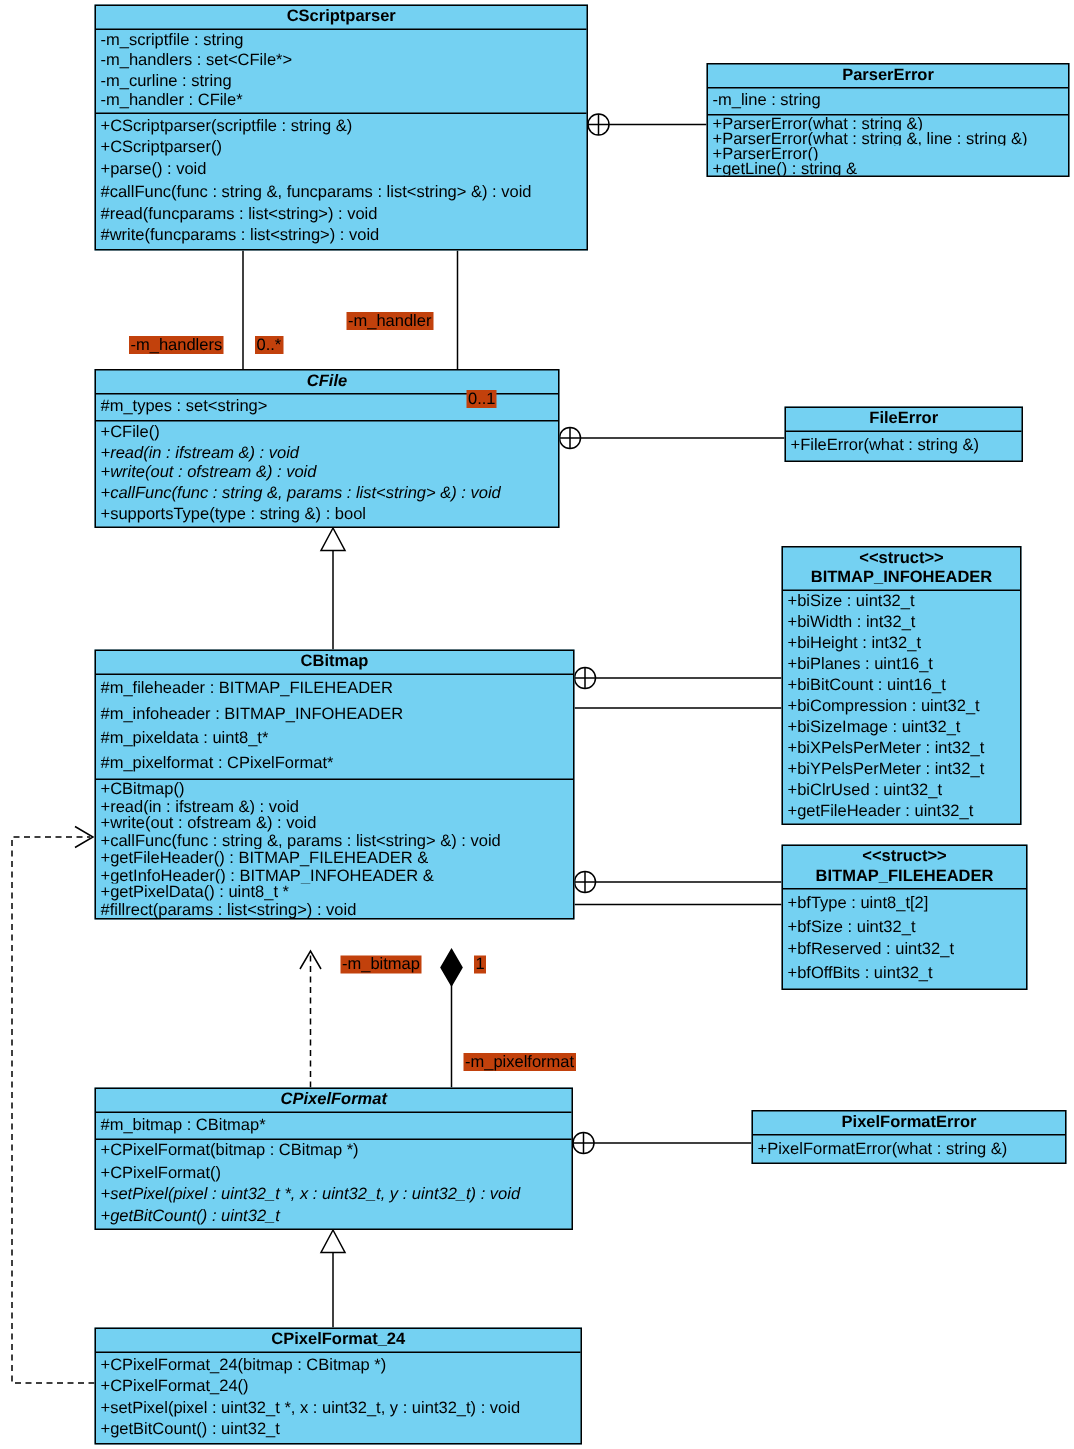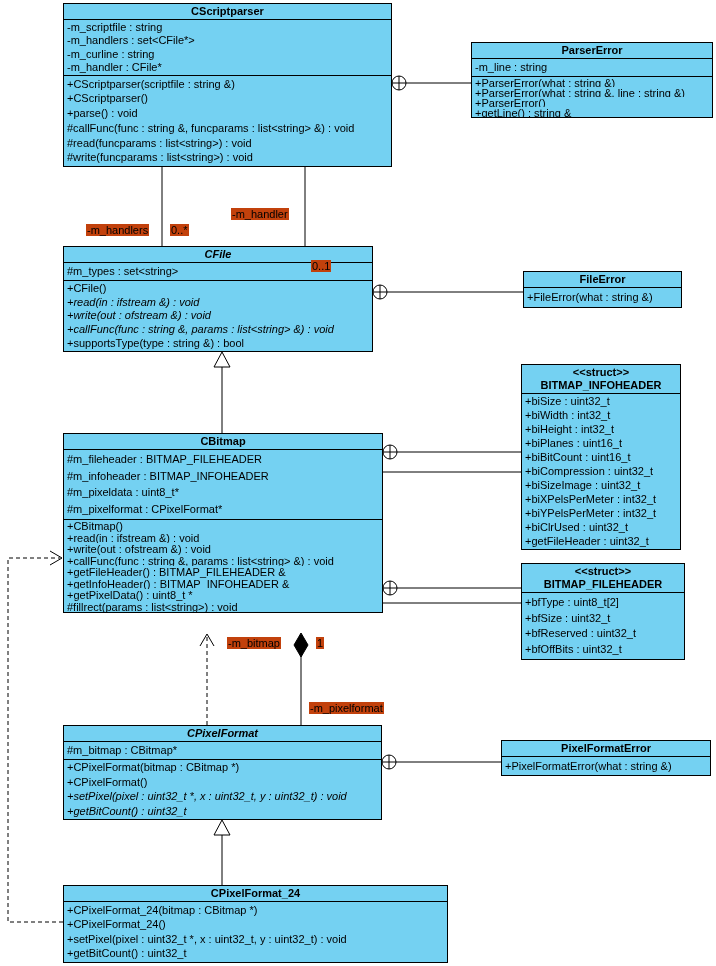--- a/index.html
+++ b/index.html
@@ -216,21 +216,21 @@
     </div>
   </div>
 
   <div class="uml-class" style="left:501px;top:740px;width:210px;height:36px;">
     <div class="uml-title">PixelFormatError</div>
     <div class="sec methods">
       <div class="member">+PixelFormatError(what : string &amp;)</div>
     </div>
   </div>
 
-  <div class="uml-class" style="left:63px;top:885px;width:385px;height:78px;justify-content:center;">
+  <div class="uml-class" style="left:63px;top:885px;width:325px;height:78px;justify-content:center;">
     <div class="uml-title">CPixelFormat_24</div>
     <div class="sec methods">
       <div class="member">+CPixelFormat_24(bitmap : CBitmap *)</div>
       <div class="member">+CPixelFormat_24()</div>
       <div class="member">+setPixel(pixel : uint32_t *, x : uint32_t, y : uint32_t) : void</div>
       <div class="member">+getBitCount() : uint32_t</div>
     </div>
   </div>
 
   <div class="edge-label" style="left:86px;top:224px;">-m_handlers</div>

